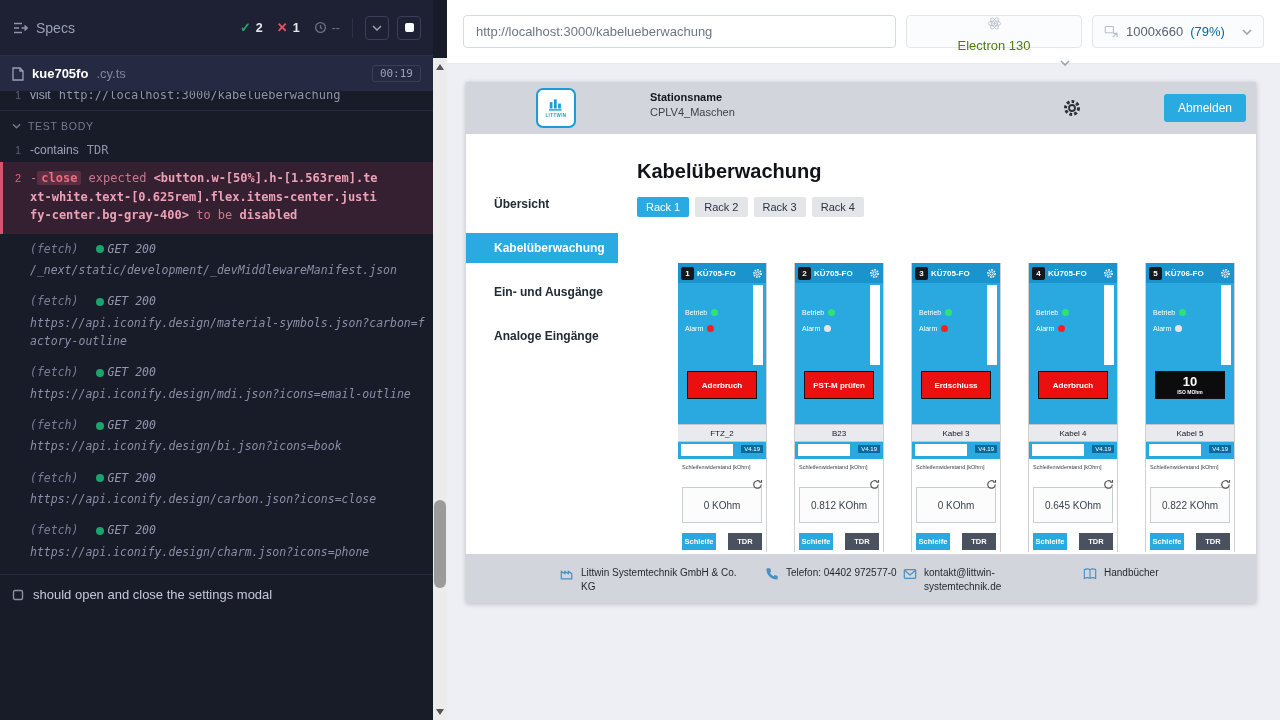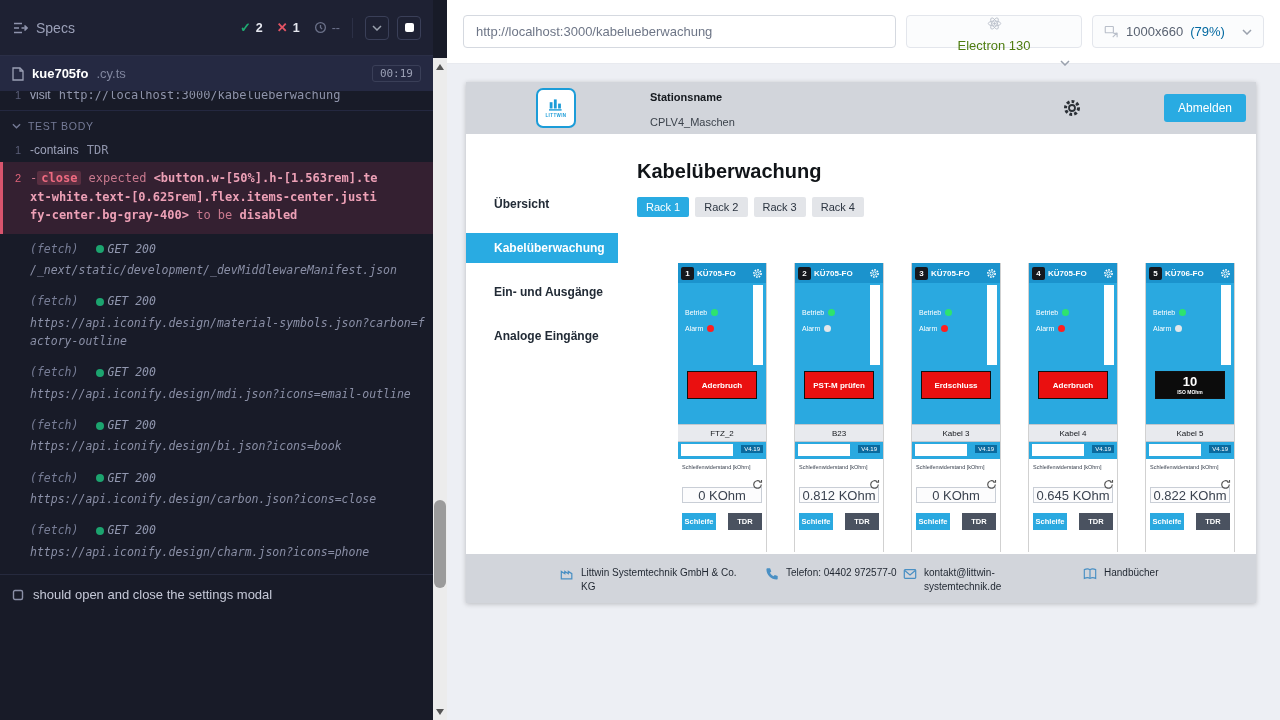--- a/index.html
+++ b/index.html
@@ -67,21 +67,21 @@
   .sel .icn { color:#b9bfca; display:flex; }
 
   .stage { flex:1; position:relative; }
   .app { position:absolute; left:19px; top:18px; width:790px; height:521px; background:#fff; box-shadow:0 1px 5px rgba(0,0,0,.22); overflow:hidden; }
 
   .app-header { height:52px; background:#d2d5db; position:relative; }
   .logo { position:absolute; left:70px; top:6px; width:40px; height:40px; background:#fff; border:2px solid #1b9cd8; border-radius:7px; display:flex; flex-direction:column; align-items:center; justify-content:center; }
   .logo-text { font-size:4.5px; font-weight:bold; color:#1b9cd8; letter-spacing:.4px; margin-top:1px; }
   .station { position:absolute; left:184px; top:9px; }
   .station-label { font-size:11px; font-weight:bold; color:#14181d; }
-  .station-value { font-size:11px; color:#3c434c; margin-top:13px; }
+  .station-value { font-size:11px; color:#3c434c; margin-top:3px; }
   .hdr-gear { position:absolute; left:596px; top:16px; cursor:pointer; display:flex; }
   .logout { position:absolute; right:10px; top:12px; width:82px; height:28px; background:#29abe2; color:#fff; border:none; border-radius:3px; font-size:12px; cursor:pointer; font-family:"Liberation Sans", sans-serif; }
 
   .app-body { display:flex; height:469px; overflow:hidden; }
   .side { width:152px; flex-shrink:0; padding-top:55px; }
   .nav-item { height:30px; display:flex; align-items:center; padding-left:28px; font-size:12px; font-weight:bold; color:#222b36; margin-bottom:14px; cursor:pointer; }
   .nav-item.active { background:#29abe2; color:#fff; }
   .main { flex:1; padding-left:19px; }
   .page-title { margin-top:26px; font-size:20px; line-height:23px; font-weight:bold; color:#101418; }
   .tabs { margin-top:14px; display:flex; gap:6px; }
@@ -103,21 +103,21 @@
   .status-box.iso { background:#0c0c0c; flex-direction:column; line-height:1; }
   .iso-val { font-size:13px; font-weight:bold; }
   .iso-unit { font-size:5px; margin-top:2px; }
   .cable-row { margin-top:25px; height:18px; background:#e8eaee; border-top:1px solid #c2c7cd; border-bottom:1px solid #c2c7cd; display:flex; align-items:center; justify-content:center; font-size:8px; color:#14171c; }
   .version-row { height:17px; position:relative; }
   .version-screen { position:absolute; left:3px; top:2px; width:52px; height:12px; background:#fff; }
   .version-tag { position:absolute; right:3px; top:3px; font-size:6px; color:#fff; background:#0a6a9e; padding:1px 3px; }
   .card-bottom { position:absolute; top:196px; left:0; right:0; bottom:0; background:#fff; padding:5px 4px 0; }
   .res-label { display:block; font-size:5.5px; color:#3b4350; }
   .refresh-icon { position:absolute; right:3px; top:20px; cursor:pointer; display:flex; }
-  .res-value { margin-top:17px; height:16px; border:1px solid #c9ced6; background:#fcfcfd; display:flex; align-items:center; justify-content:center; font-size:13px; color:#3b4350; }
+  .res-value { margin-top:17px; height:36px; border:1px solid #c9ced6; background:#fcfcfd; display:flex; align-items:center; justify-content:center; font-size:10px; color:#3b4350; }
   .card-btns { display:flex; gap:12px; margin-top:10px; height:17px; }
   .card-btns button { flex:1; border:none; color:#fff; font-size:7.5px; font-weight:bold; cursor:pointer; font-family:"Liberation Sans", sans-serif; }
   .btn-schleife { background:#2aa9e0; }
   .btn-tdr { background:#4a5260; }
 
   .app-footer { position:absolute; left:0; right:0; bottom:0; height:49px; background:#d2d5db; }
   .f-item { position:absolute; top:12px; display:flex; gap:7px; align-items:flex-start; }
   .f-item .f-icn { color:#4a90c4; display:flex; margin-top:1px; }
   .f-txt { font-size:10px; color:#1f2630; line-height:1.35; }
   .f1 { left:94px; } .f1 .f-txt { width:170px; }

